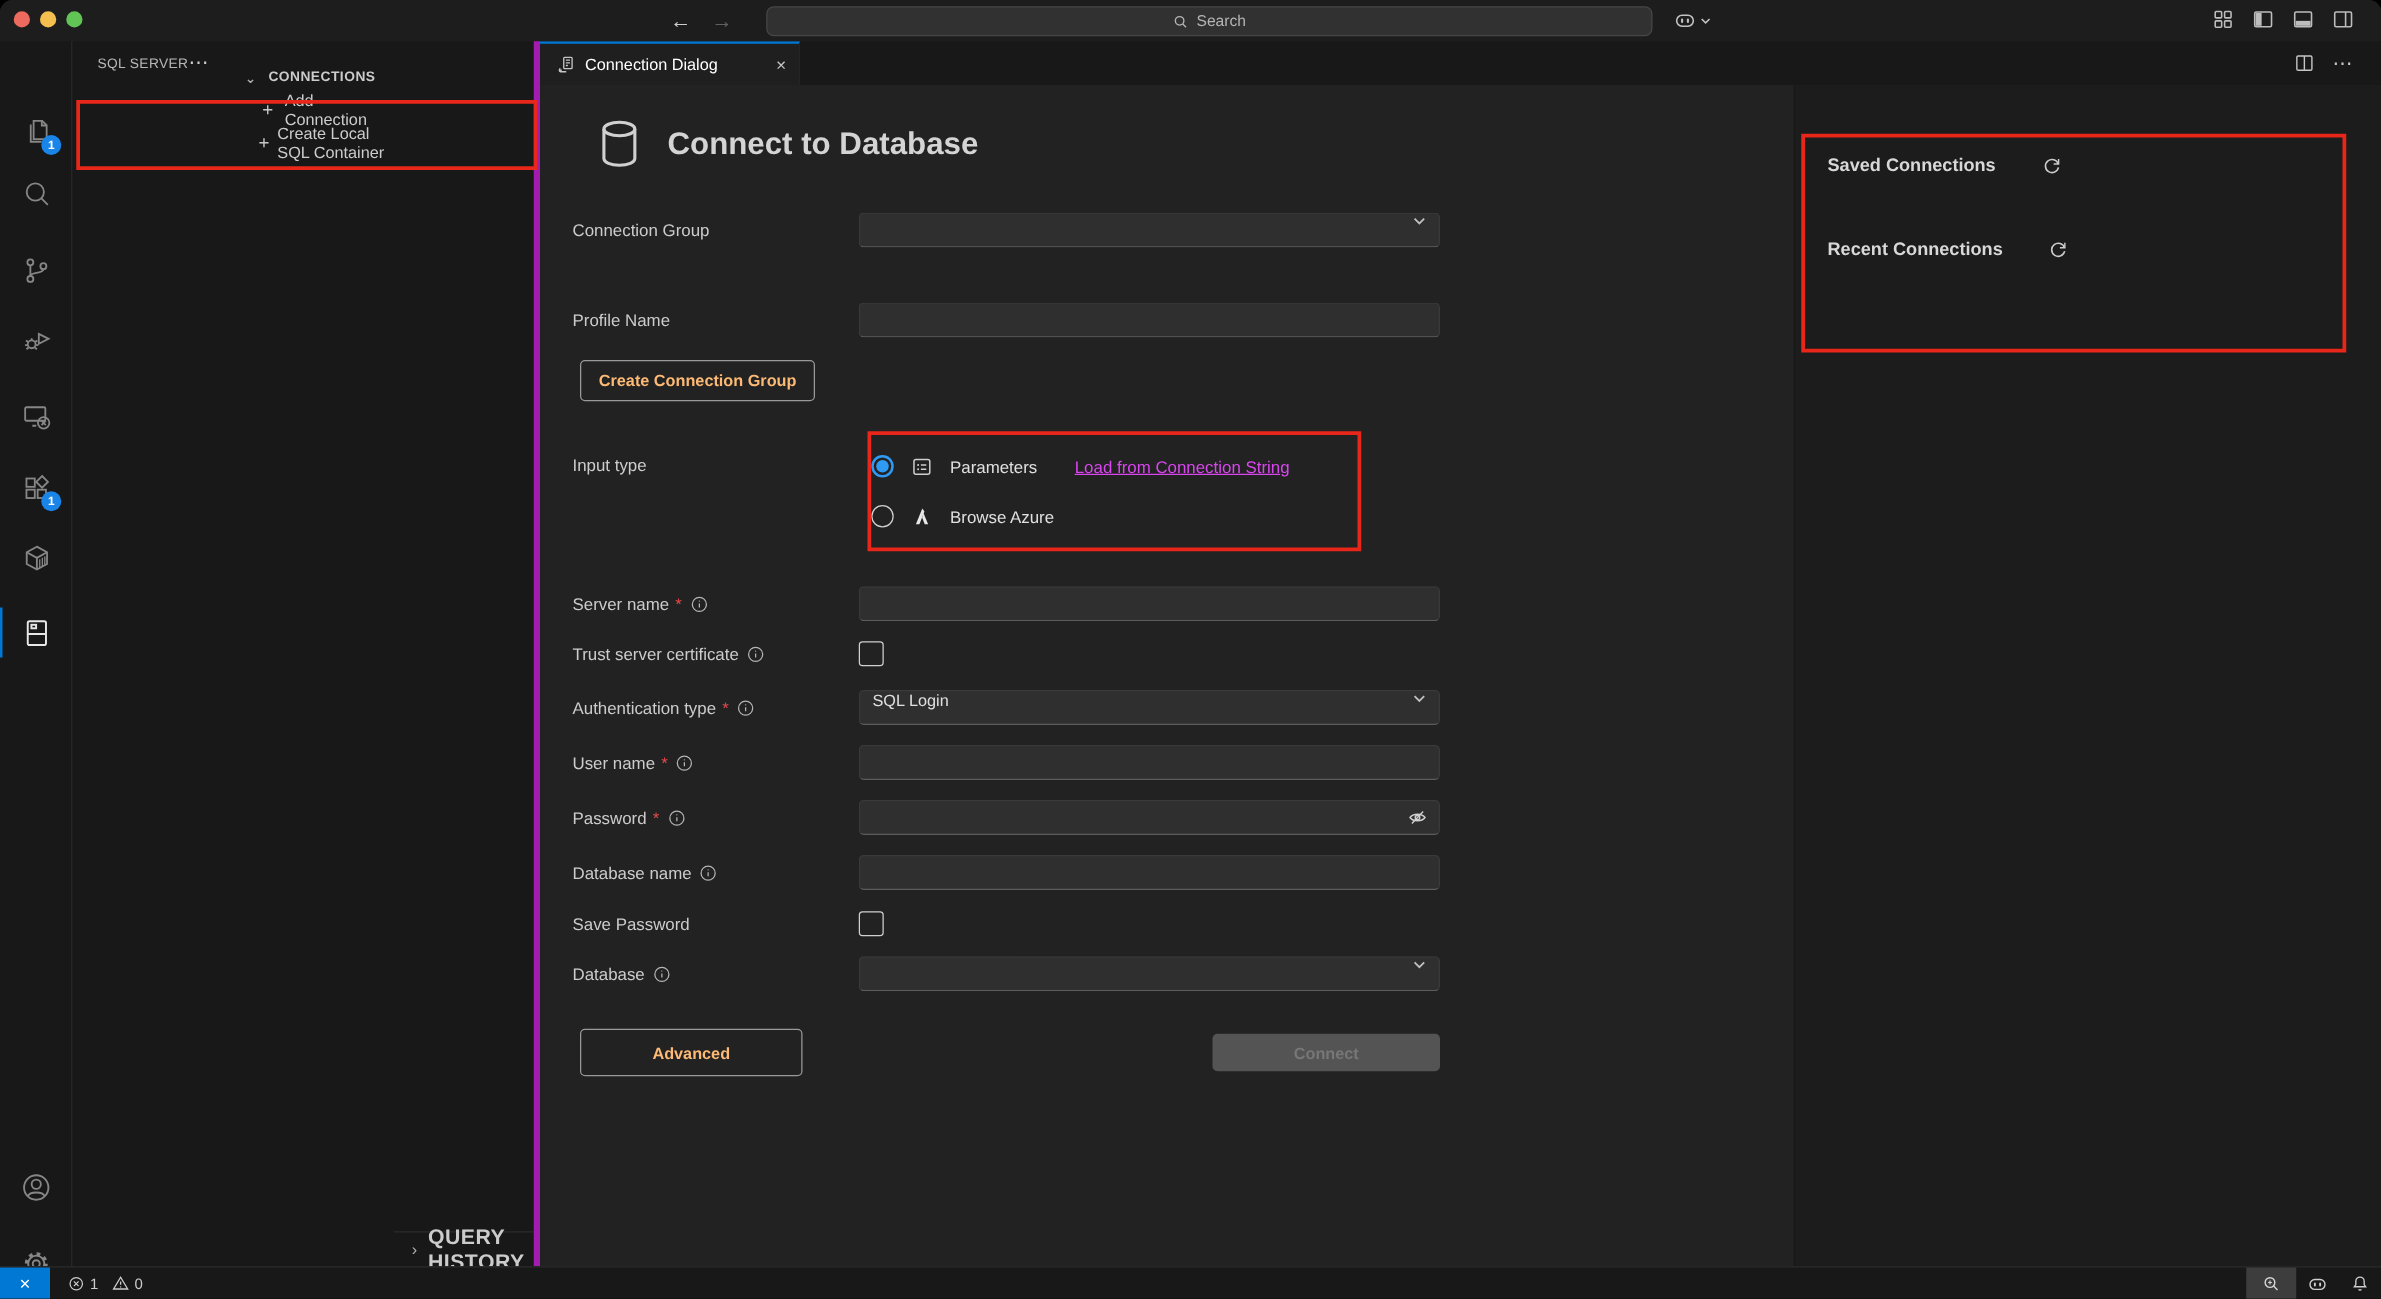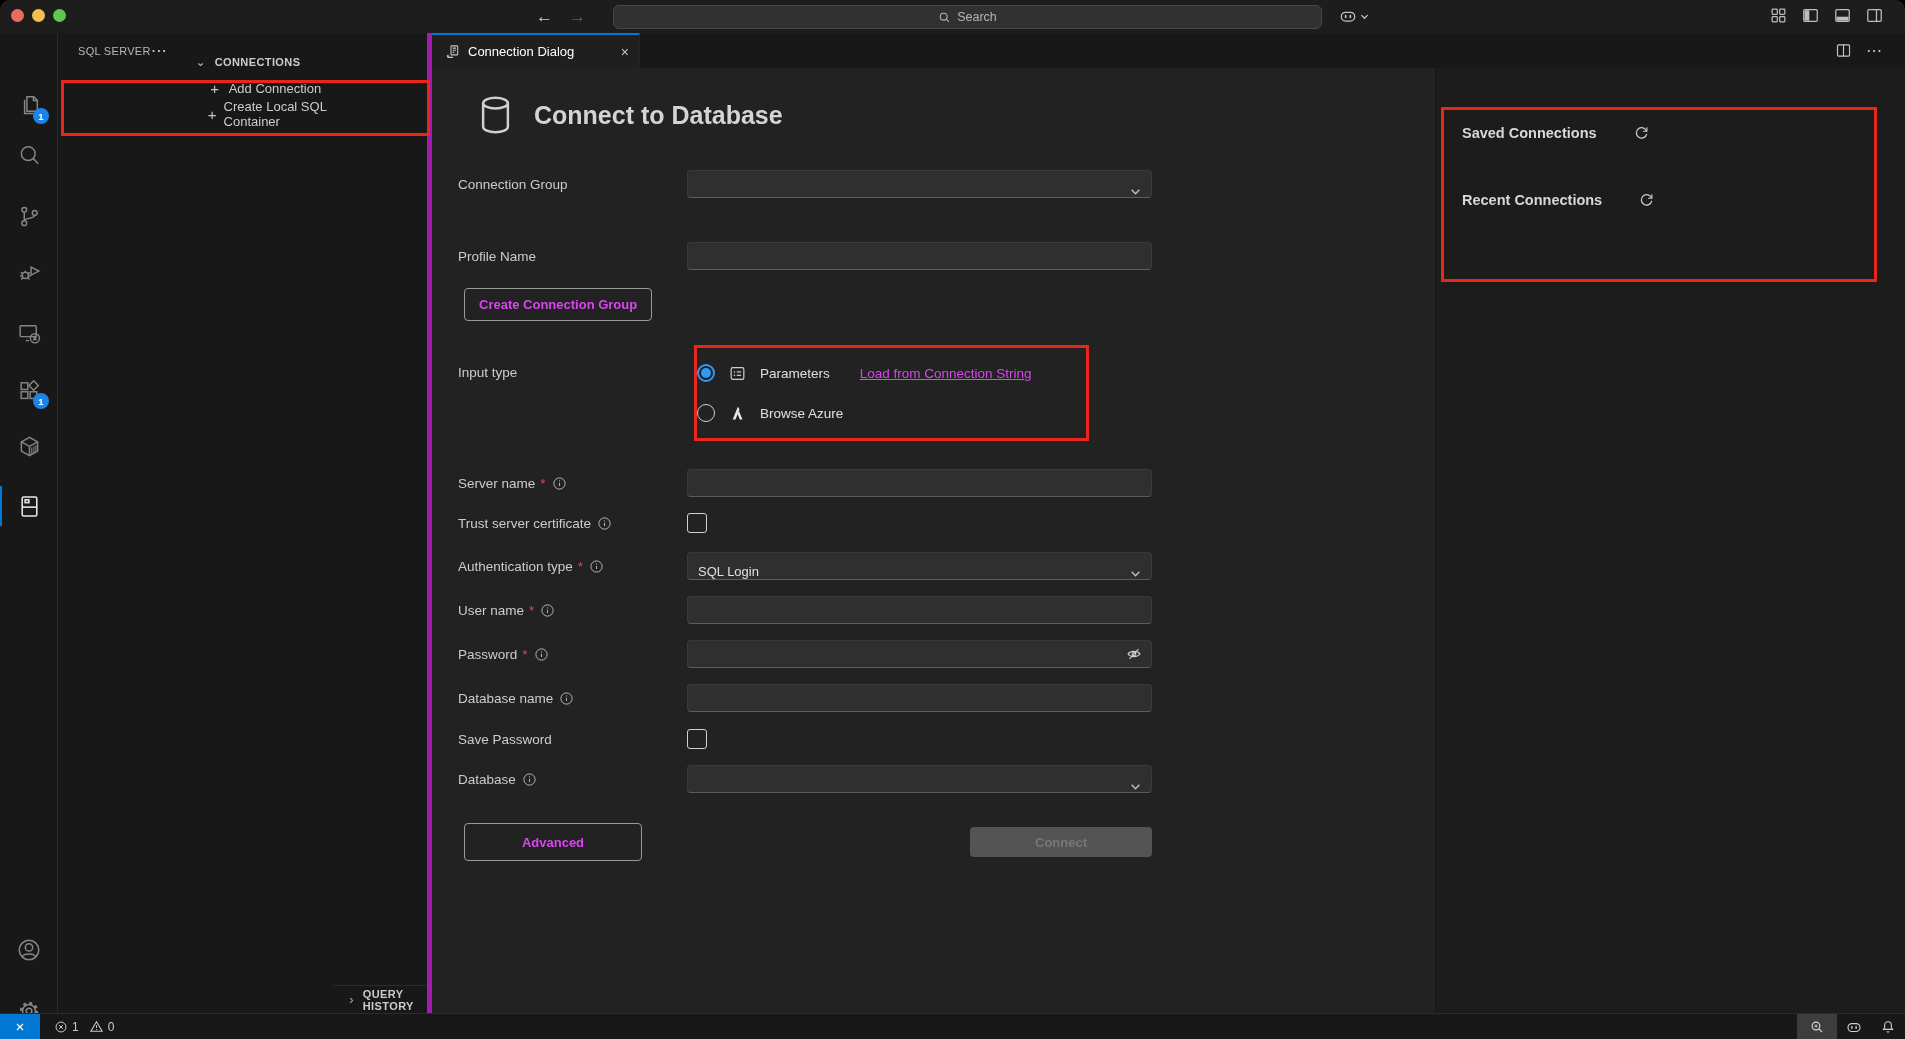--- a/index.html
+++ b/index.html
@@ -37,45 +37,45 @@
   .sb-title{font-size:11px;letter-spacing:.3px;color:#b8b8b8;}
   .sb-more{margin-left:auto;color:#cccccc;font-size:16px;line-height:1;cursor:pointer;}
   .sb-tree{margin-top:16px;}
   .tree-row{height:26px;display:flex;align-items:center;font-size:13px;color:#cccccc;cursor:pointer;}
   .tree-row .tw{width:16px;margin-left:8px;display:flex;justify-content:center;color:#b0b0b0;}
   .tree-row.section-hdr{font-size:11px;font-weight:700;letter-spacing:.4px;color:#cccccc;}
   .tree-row .plus{width:16px;margin-left:22px;font-size:15px;color:#c8c8c8;display:flex;justify-content:center;}
   .tree-row .lbl{margin-left:6px;}
   .sb-bottom{margin-top:auto;height:28px;border-top:1px solid #2b2b2b;display:flex;align-items:center;}
   .sb-bottom .tw{width:16px;margin-left:12px;color:#b0b0b0;font-size:13px;display:flex;justify-content:center;}
-  .sb-bottom .lbl{margin-left:6px;font-size:11px;font-weight:700;letter-spacing:.4px;}
+  .sb-bottom .lbl{margin-left:6px;font-size:17px;font-weight:700;letter-spacing:.4px;}
   
   .editor{position:relative;flex:1;background:#1c1c1c;display:flex;flex-direction:column;overflow:hidden;}
   .tabbar{height:35px;background:#181818;display:flex;flex:none;align-items:stretch;}
   .tab{width:208px;background:#1f1f1f;border-top:2px solid #0078d4;border-right:1px solid #242424;
     display:flex;align-items:center;padding:0 10px 0 13px;gap:7px;color:#ffffff;font-size:13px;cursor:pointer;}
   .tab .close{margin-left:auto;color:#c5c5c5;font-size:14px;}
   .editor-actions{margin-left:auto;display:flex;align-items:center;gap:14px;padding-right:23px;color:#c5c5c5;}
   .edcontent{position:relative;flex:1;}
   .form-panel{position:absolute;left:0;top:0;bottom:0;width:1004px;background:#222222;border-right:1px solid #171717;padding-left:26px;overflow:hidden;}
   .right-panel{position:absolute;left:1004px;top:0;bottom:0;right:0;background:#1c1c1c;}
   .dlg-heading{margin:24px 0 0 21px;height:46px;display:flex;align-items:center;gap:22px;}
   .dlg-title{font-size:25px;font-weight:700;color:#d4d4d4;}
   .frow{display:grid;grid-template-columns:229px 465px;align-items:center;}
   .flabel{font-size:13.5px;color:#cccccc;display:flex;align-items:center;gap:6px;}
   .req{color:#e5484d;margin-left:-1px;}
   .iinfo{color:#b5b5b5;display:flex;}
   .tinput,.fselect{height:28px;background:#2f2f2f;border:1px solid #3a3a3a;border-bottom:1px solid #5c5c5c;border-radius:4px;width:100%;
     color:#e0e0e0;font-size:13px;padding:0 10px;font-family:inherit;outline:none;}
-  .fselect{display:flex;align-items:flex-end;position:relative;}
+  .fselect{display:flex;align-items:flex-start;position:relative;}
   .fselect .chev{position:absolute;right:10px;color:#c0c0c0;}
   .pwrap{position:relative;}
   .pwrap .eye{position:absolute;right:9px;top:5px;color:#d0d0d0;cursor:pointer;}
   .cbox{width:20px;height:20px;border:1.5px solid #d0d0d0;border-radius:3px;background:transparent;cursor:pointer;}
-  .obtn{height:38px;background:transparent;border:1px solid #9a9a9a;border-radius:4px;color:#d946ef;font-weight:700;
+  .obtn{height:38px;background:transparent;border:1px solid #9a9a9a;border-radius:4px;color:#fdba74;font-weight:700;
     font-size:13px;padding:0 14px;font-family:inherit;cursor:pointer;}
   .btn-create{margin:18px 0 0 6px;height:33px;}
   .radio-rows{display:flex;flex-direction:column;gap:6px;padding-left:10px;}
   .radio-row{height:34px;display:flex;align-items:center;gap:13px;}
   .radio{width:18px;height:18px;border-radius:50%;flex:none;}
   .radio.sel{border:2px solid #2f9af3;position:relative;}
   .radio.sel::after{content:"";position:absolute;left:2px;top:2px;width:10px;height:10px;border-radius:50%;background:#2f9af3;}
   .radio.unsel{border:1.5px solid #cfcfcf;}
   .radio-lbl{font-size:13.5px;color:#e0e0e0;}
   .linklike{font-size:13.5px;color:#d946ef;text-decoration:underline;margin-left:17px;cursor:pointer;text-align:center;}

